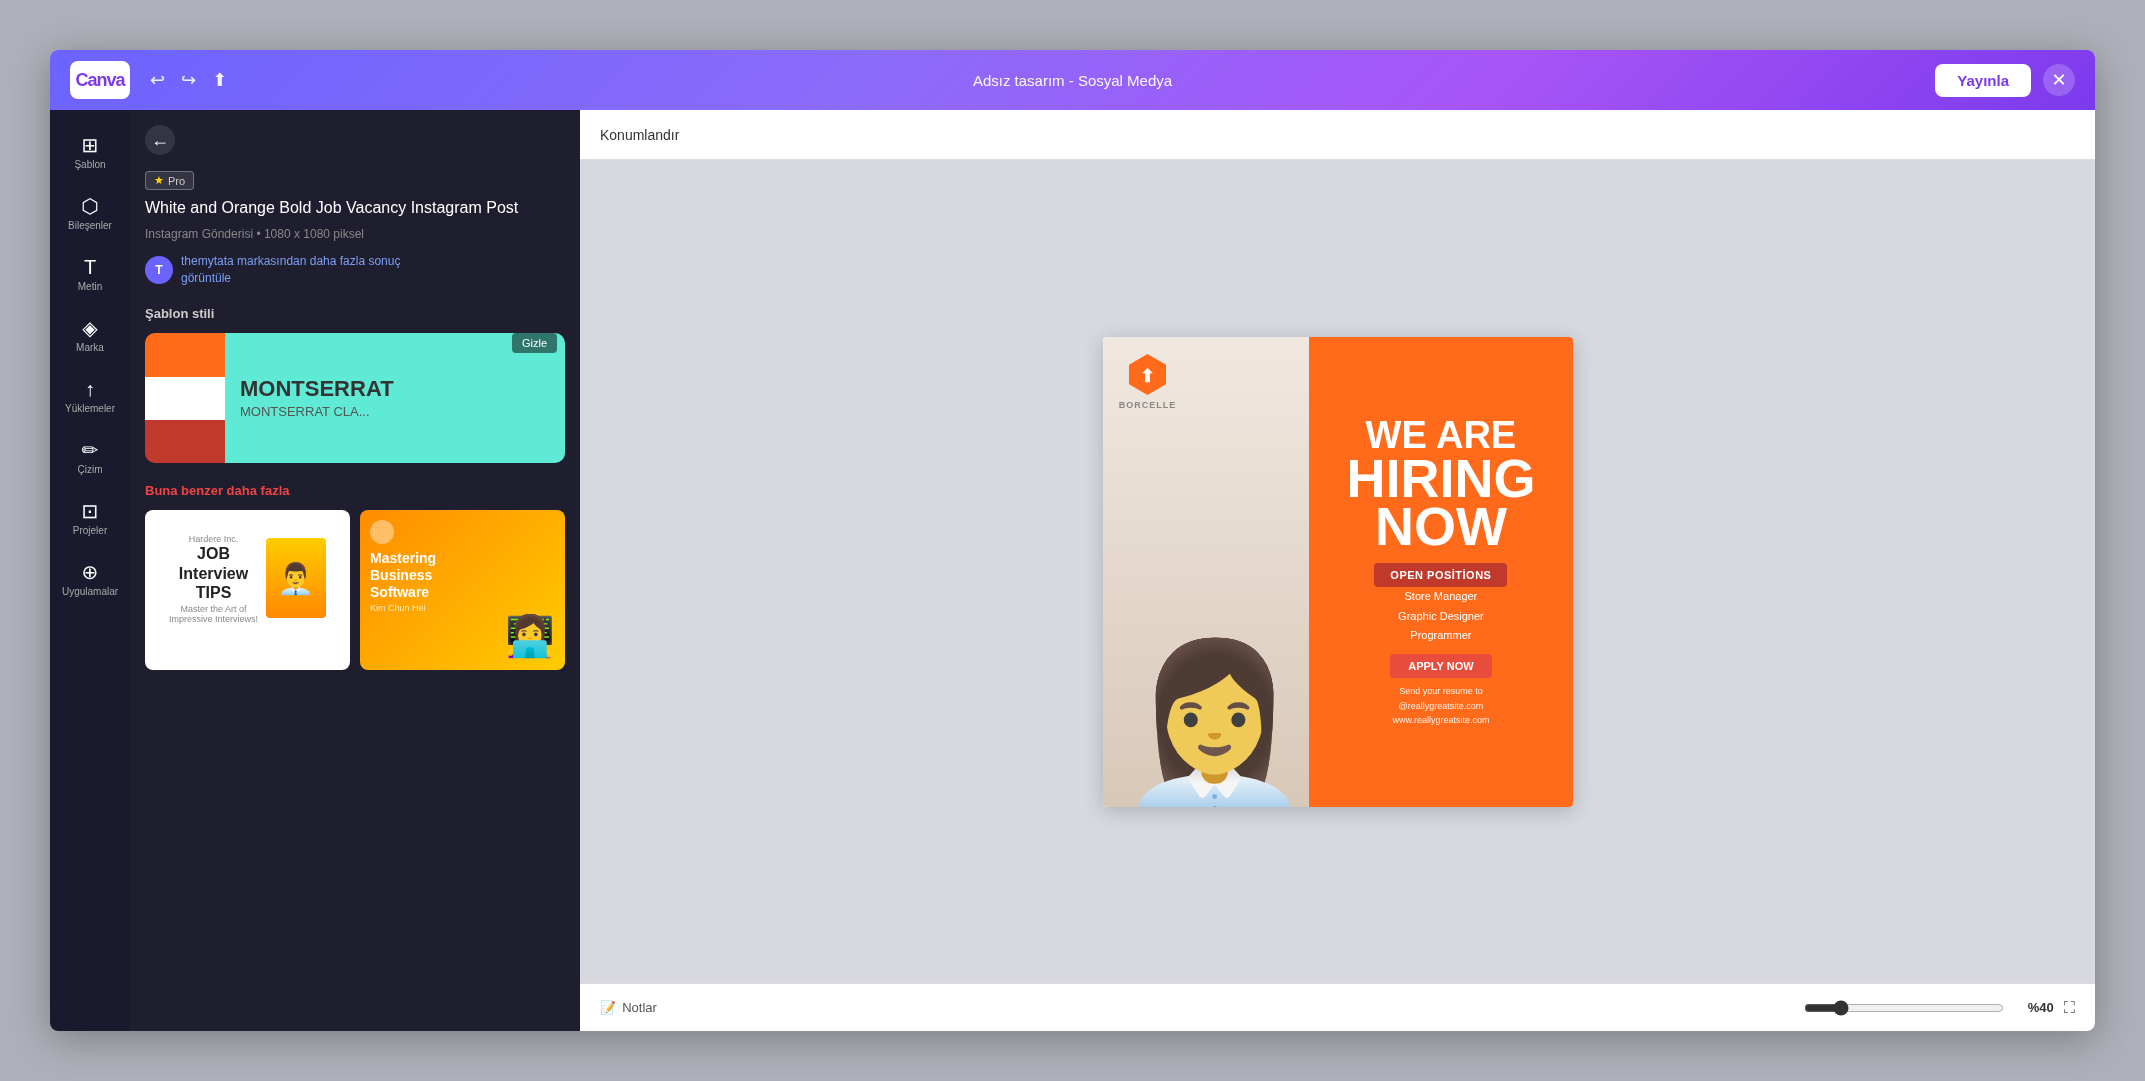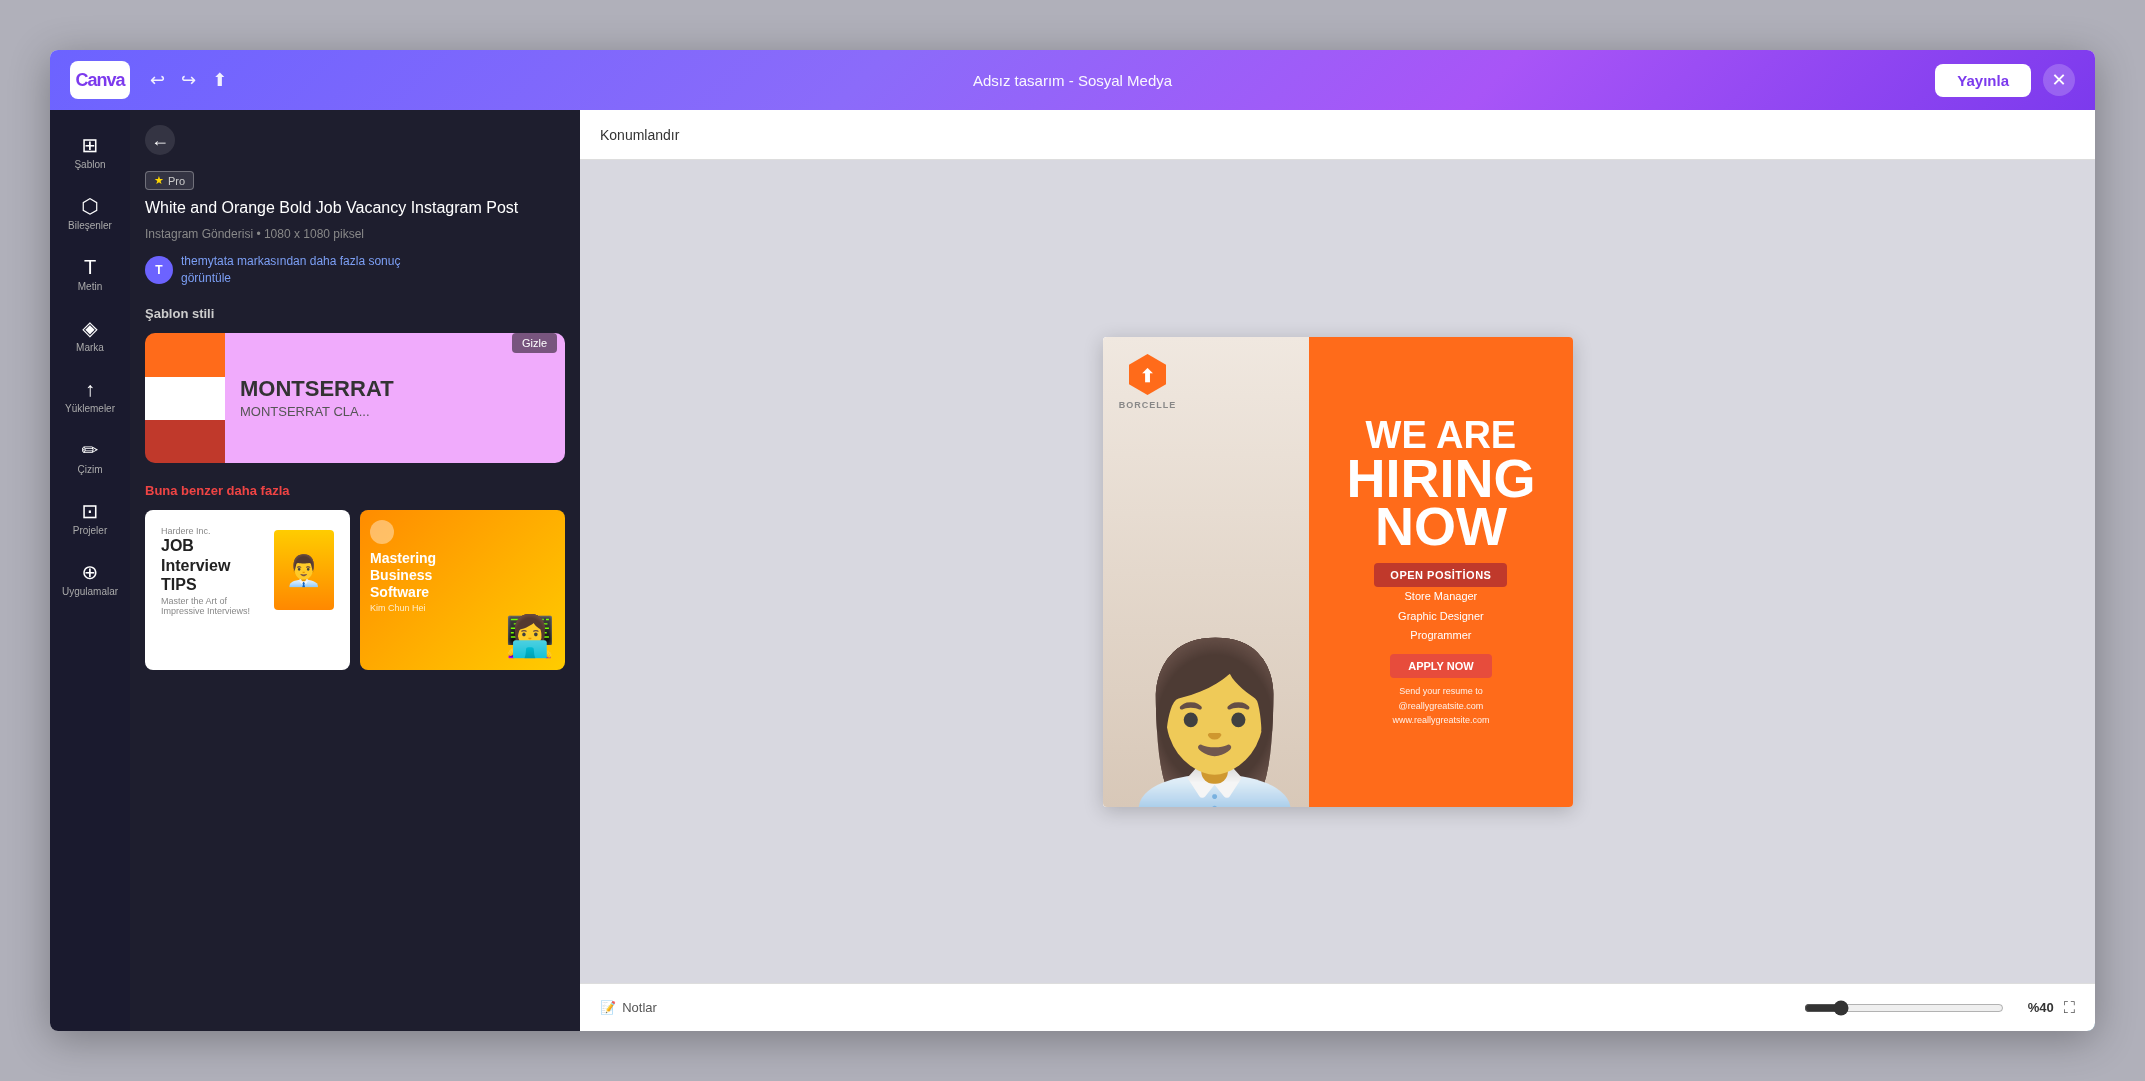--- a/index.html
+++ b/index.html
@@ -276,21 +276,21 @@
       flex-direction: column;
       width: 80px;
     }
 
     .color-swatch {
       flex: 1;
     }
 
     .style-text-preview {
       flex: 1;
-      background: #f0abfc;
+      background: #5eead4;
       padding: 15px;
       display: flex;
       flex-direction: column;
       justify-content: center;
     }
 
     .style-font-large {
       font-size: 22px;
       font-weight: 900;
       color: #333;
@@ -336,22 +336,23 @@
       background: #2a2a3e;
       cursor: pointer;
     }
 
     
     .job-tips-card {
       background: white;
       height: 100%;
       display: flex;
       flex-direction: column;
-      padding: 16px;
+      padding: 24px;
       font-size: 11px;
+      text-align: center;
     }
 
     .job-tips-top {
       display: flex;
       justify-content: space-between;
       align-items: flex-start;
       margin-bottom: 6px;
     }
 
     .job-tips-logo {

